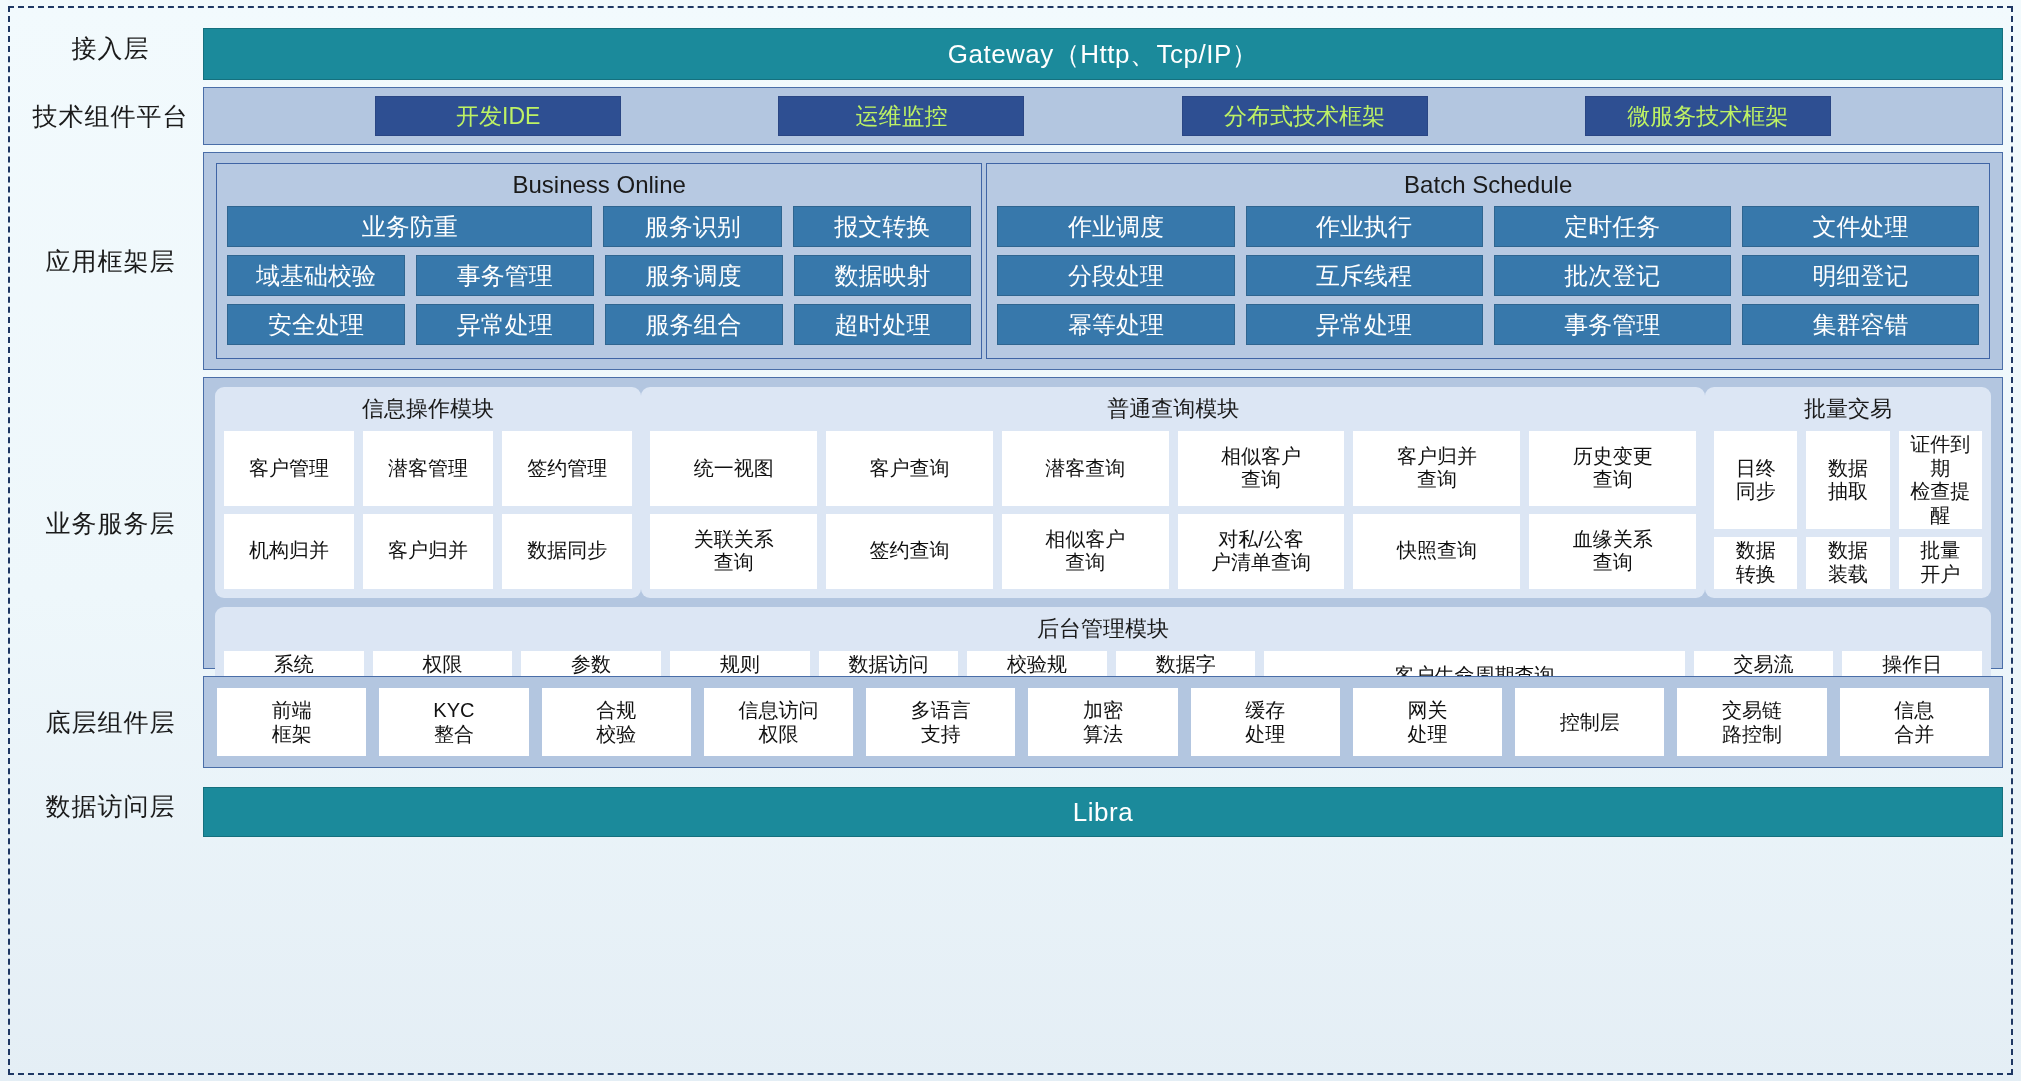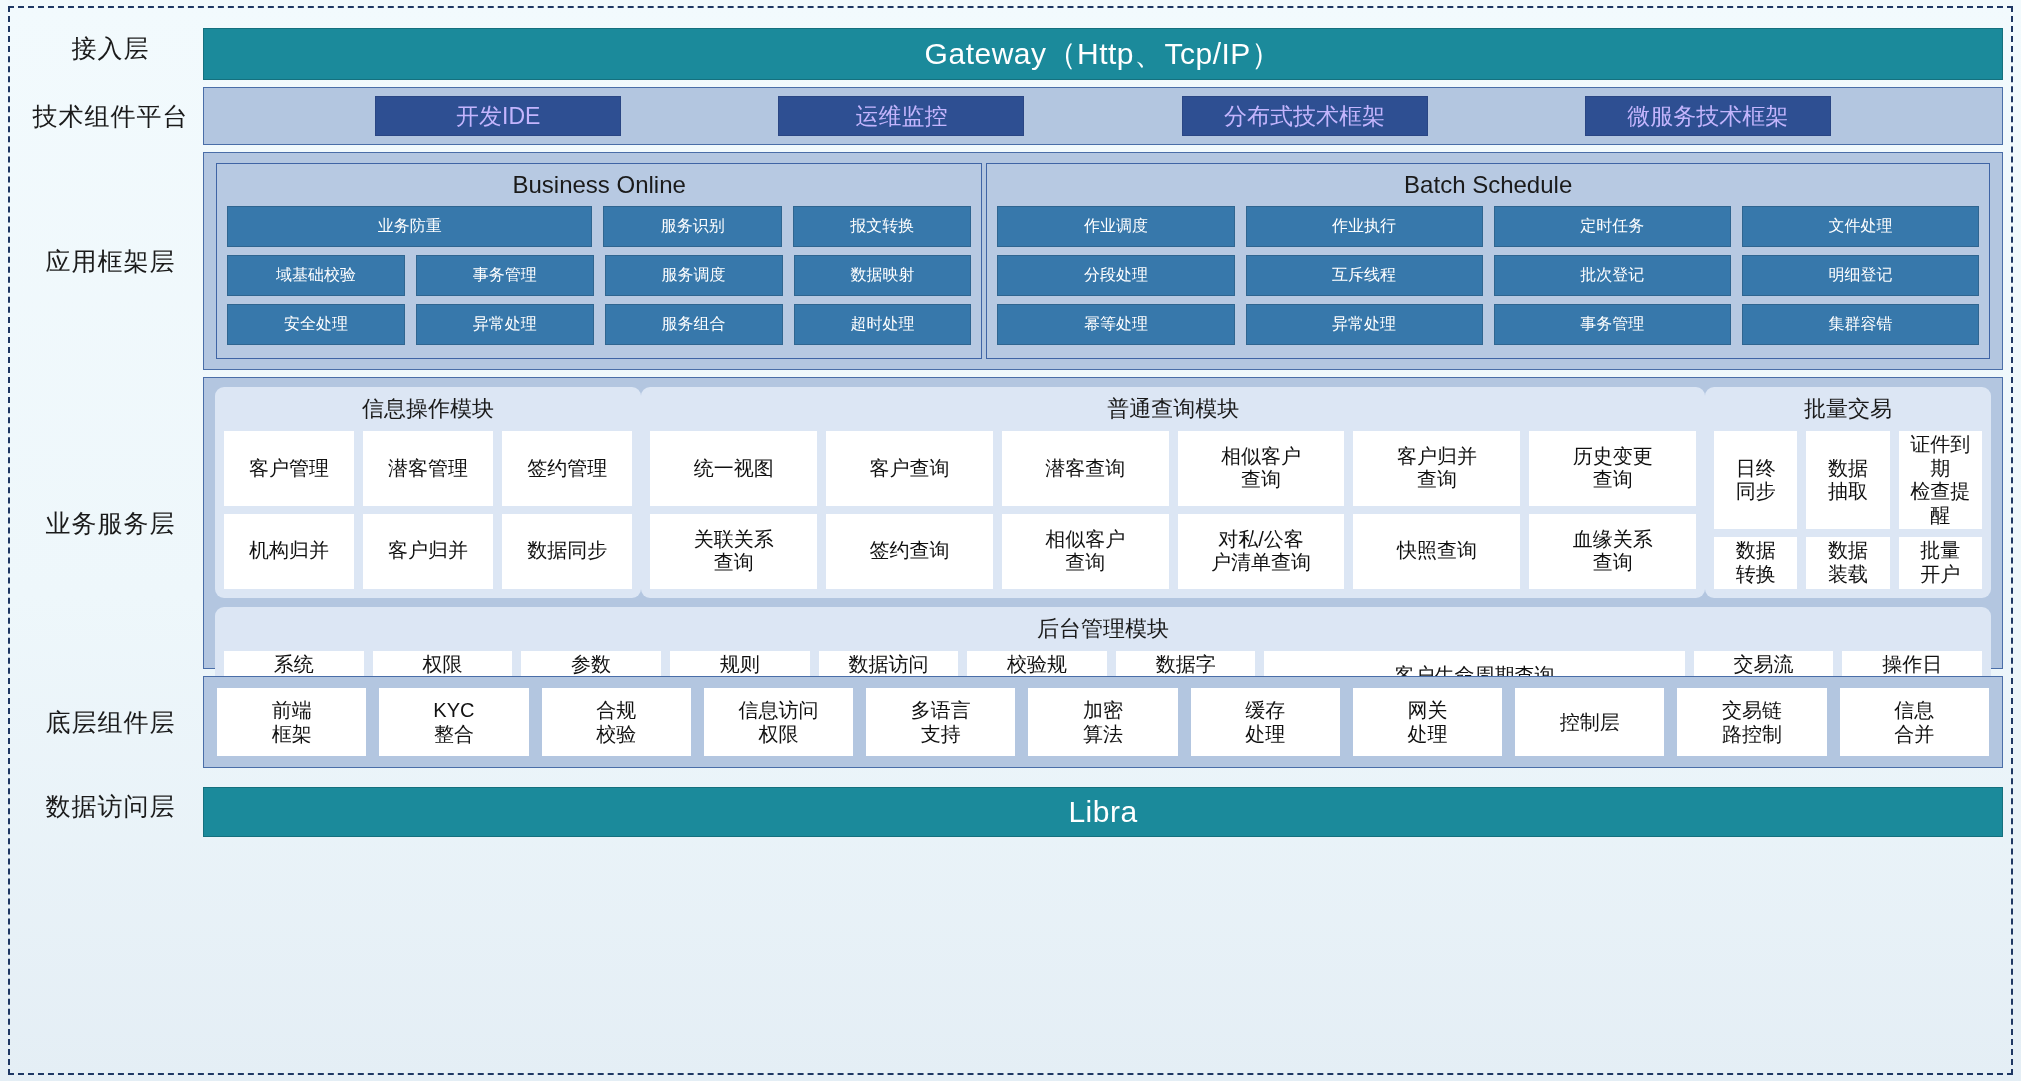--- a/index.html
+++ b/index.html
@@ -46,42 +46,42 @@
 
   
   .banner {
     flex: 1;
     background: #1b8a9b;
     border: 1px solid #15707e;
     color: #ffffff;
     display: flex;
     align-items: center;
     justify-content: center;
-    font-size: 30px;
+    font-size: 26px;
     letter-spacing: .5px;
     margin-top: 12px;
   }
   .row-gateway { height: 64px; }
   .row-datalayer { height: 62px; }
 
   
   .row-tech { height: 58px; }
   .tech-panel {
     flex: 1;
     background: #b3c6e0;
     border: 1px solid #4a6ea8;
     display: flex;
     align-items: center;
     justify-content: space-evenly;
     padding: 0 14px;
   }
   .tech-chip {
     background: #2e4f92;
     border: 1px solid #2a4684;
-    color: #c4b5fd;
+    color: #bef264;
     font-size: 23px;
     height: 40px;
     min-width: 246px;
     display: flex;
     align-items: center;
     justify-content: center;
   }
 
   
   .row-appfw { height: 218px; }
@@ -107,21 +107,21 @@
     font-size: 24px;
     color: #1a1a1a;
     margin: 1px 0 7px 0;
   }
   .fw-rows { display: flex; flex-direction: column; gap: 8px; }
   .fw-line { display: flex; gap: 11px; }
   .fw-cell {
     background: #3778ab;
     border: 1px solid #2f6590;
     color: #ffffff;
-    font-size: 16px;
+    font-size: 24px;
     height: 41px;
     display: flex;
     align-items: center;
     justify-content: center;
     flex: 1 1 0;
   }
   .fw-cell.w2 { flex: 2.06 1 0; }
 
   
   .row-bizsvc { height: 292px; }

